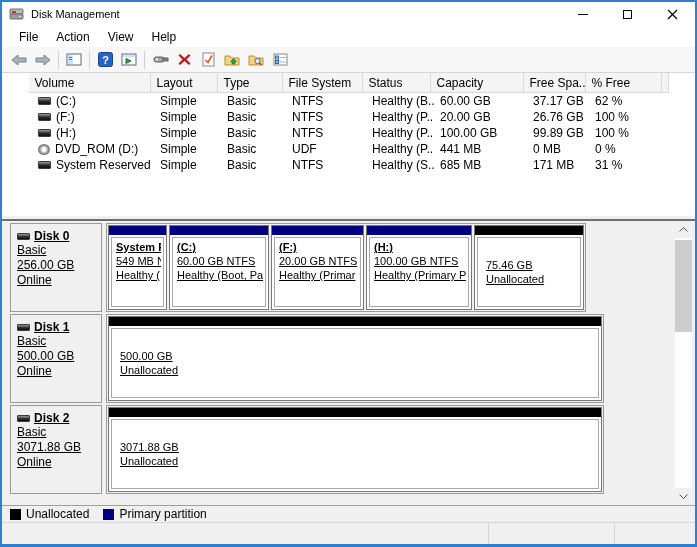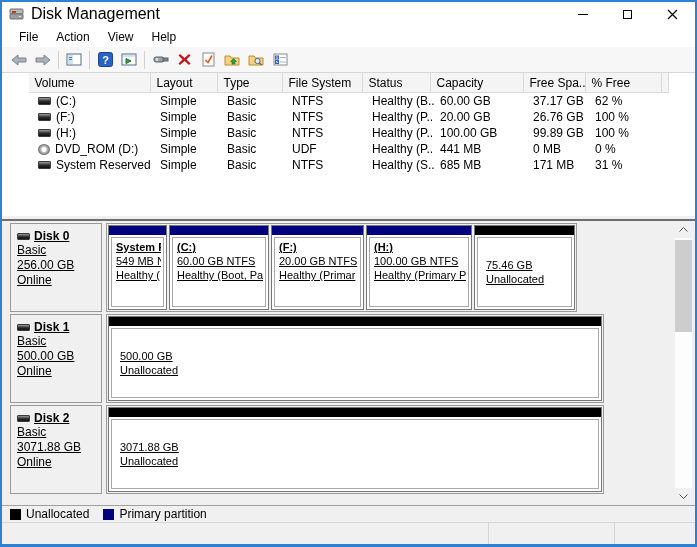--- a/index.html
+++ b/index.html
@@ -9,21 +9,21 @@
     border:2px solid #2e80d2;border-bottom-width:3px;
     display:flex;flex-direction:column;
     background:#f0f0f0;
     font-family:"Liberation Sans", sans-serif;
     color:#000;
     overflow:hidden;
   }
   
   .titlebar{height:24px;background:#ffffff;display:flex;align-items:center;flex:0 0 auto;}
   .title-icon{width:16px;height:14px;margin:0 6px 0 7px;}
-  .title-text{font-size:16px;}
+  .title-text{font-size:11px;}
   .win-controls{margin-left:auto;display:flex;height:100%;}
   .win-btn{width:45px;height:100%;display:flex;align-items:center;justify-content:center;}
   .glyph-min{width:10px;height:1px;background:#000;display:block;}
   .glyph-max{width:9px;height:9px;border:1px solid #000;display:block;}
   
   .menubar{height:21px;background:#ffffff;display:flex;align-items:center;padding-left:8px;flex:0 0 auto;}
   .menu-item{font-size:12px;padding:2px 9px;}
   
   .toolbar{height:26px;background:#f7f7f7;display:flex;align-items:center;padding-left:5px;flex:0 0 auto;border-bottom:1px solid #d7d7d7;}
   .tb-btn{width:24px;height:22px;display:flex;align-items:center;justify-content:center;}
@@ -305,21 +305,21 @@
           </div>
         </div>
         <div class="region" style="width:106px">
           <div class="rbar bar-primary"></div>
           <div class="rbody">
             <div class="rname">(H:)</div>
             <div class="rline">100.00 GB NTFS</div>
             <div class="rline">Healthy (Primary Pa</div>
           </div>
         </div>
-        <div class="region" style="width:101px">
+        <div class="region" style="width:110px">
           <div class="rbar bar-unalloc"></div>
           <div class="rbody center">
             <div class="rline">75.46 GB</div>
             <div class="rline">Unallocated</div>
           </div>
         </div>
       </div>
     </div>
 
     <div class="disk-row">

